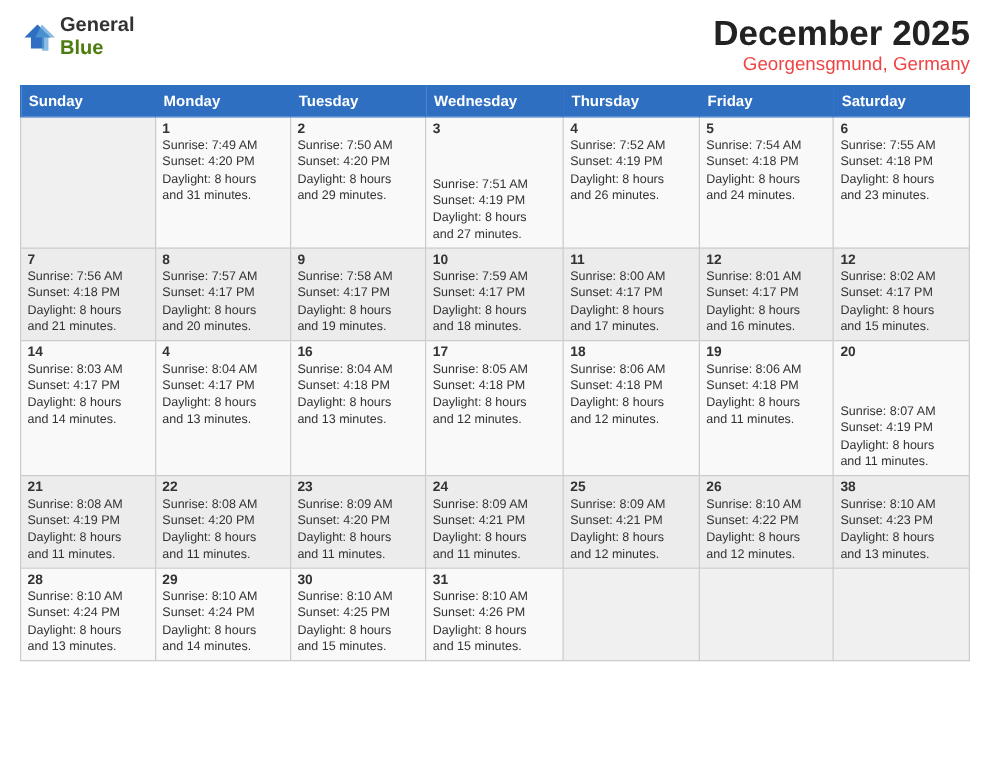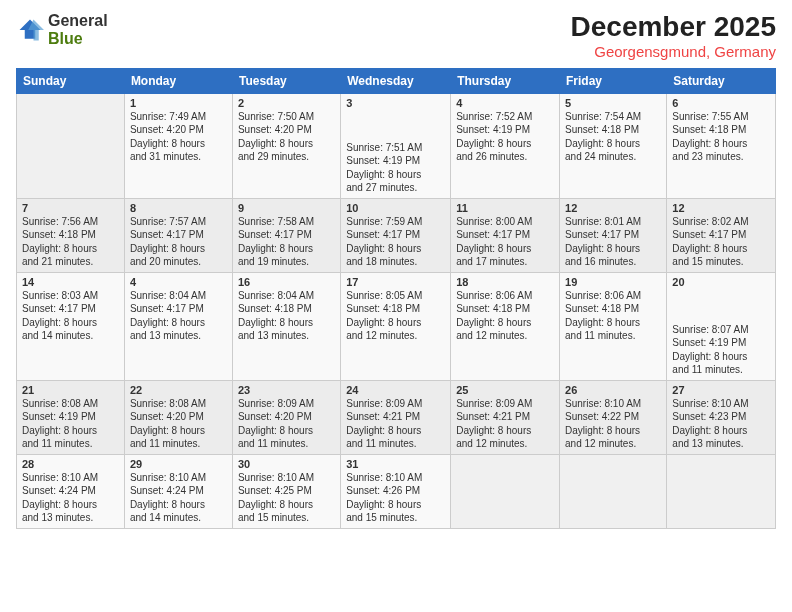--- a/index.html
+++ b/index.html
@@ -314,21 +314,21 @@
 and 12 minutes.</div>
           </td>
           <td>
             <span class="day-number">26</span>
             <div class="day-info" style="white-space: pre-line;">Sunrise: 8:10 AM
 Sunset: 4:22 PM
 Daylight: 8 hours
 and 12 minutes.</div>
           </td>
           <td>
-            <span class="day-number">27</span>
+            <span class="day-number">38</span>
             <div class="day-info" style="white-space: pre-line;">Sunrise: 8:10 AM
 Sunset: 4:23 PM
 Daylight: 8 hours
 and 13 minutes.</div>
           </td>
         </tr>
         <tr>
           <td>
             <span class="day-number">28</span>
             <div class="day-info" style="white-space: pre-line;">Sunrise: 8:10 AM

